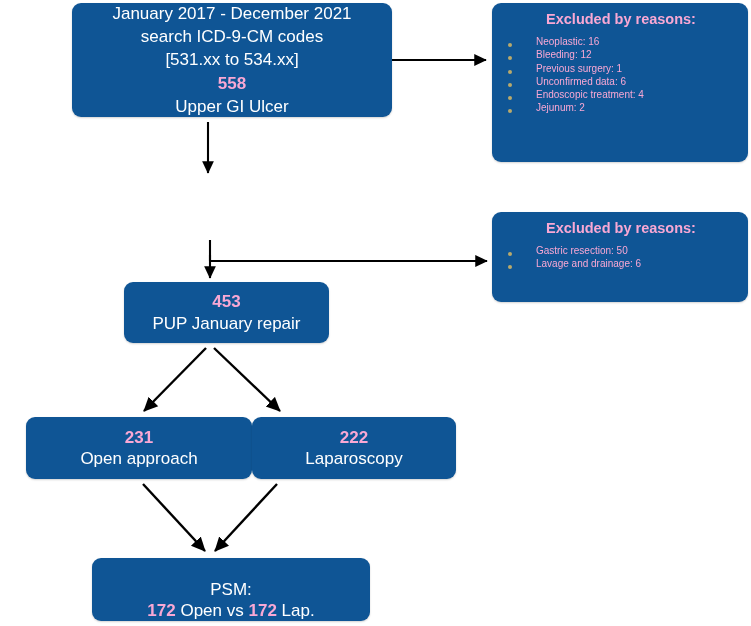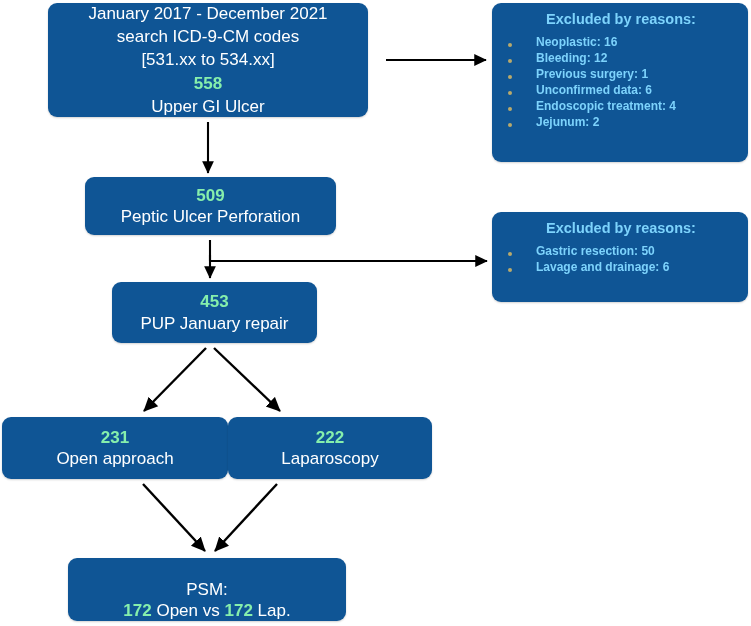--- a/index.html
+++ b/index.html
@@ -24,42 +24,43 @@
     background: #0F5595;
     border-radius: 9px;
     color: #ffffff;
     display: flex;
     flex-direction: column;
     align-items: center;
     justify-content: center;
     text-align: center;
     line-height: 1.24;
     box-shadow: 0 1px 2px rgba(0,0,0,0.18);
+    margin-left: 24px;
   }
   .node .line {
     display: block;
     white-space: nowrap;
   }
   .num {
-    color: #86efac;
+    color: #f9a8d4;
     font-weight: bold;
   }
   
   #node-cohort {
     left: 48px; top: 3px; width: 320px; height: 114px;
     font-size: 17px;
   }
   #node-cohort .line { margin: 1px 0; }
 
   #node-perforation {
     left: 85px; top: 177px; width: 251px; height: 58px;
     font-size: 17px;
   }
   #node-simple-repair {
-    left: 112px; top: 282px; width: 205px; height: 61px;
+    left: 100px; top: 282px; width: 205px; height: 61px;
     font-size: 17px;
   }
   #node-open {
     left: 2px; top: 417px; width: 226px; height: 62px;
     font-size: 17px;
   }
   #node-lap {
     left: 228px; top: 417px; width: 204px; height: 62px;
     font-size: 17px;
   }
@@ -68,42 +69,41 @@
     font-size: 17px;
     justify-content: flex-end;
   }
 
   
   .excl {
     position: absolute;
     box-sizing: border-box;
     background: #0F5595;
     border-radius: 9px;
-    color: #7dd3fc;
+    color: #f9a8d4;
     padding: 8px 10px 8px 12px;
     box-shadow: 0 1px 2px rgba(0,0,0,0.18);
   }
   .excl-title {
     text-align: center;
     font-weight: bold;
     font-size: 14.5px;
     margin-bottom: 8px;
   }
   .excl ul {
     list-style: none;
     margin: 0;
     padding: 0;
   }
   .excl li {
-    font-size: 12px;
+    font-size: 10px;
     line-height: 1.33;
     position: relative;
     padding-left: 32px;
     white-space: nowrap;
-    font-weight: bold;
   }
   .excl li::before {
     content: "";
     position: absolute;
     left: 4px;
     top: 8px;
     width: 4px;
     height: 4px;
     background: #B9A96B;
     border-radius: 50%;
@@ -152,24 +152,20 @@
   </svg>
 
   <div class="node" id="node-cohort">
     <span class="line">January 2017 -  December 2021</span>
     <span class="line">search ICD-9-CM codes</span>
     <span class="line">[531.xx to 534.xx]</span>
     <span class="line num">558</span>
     <span class="line">Upper GI Ulcer</span>
   </div>
 
-  <div class="node" id="node-perforation">
-    <span class="line num">509</span>
-    <span class="line">Peptic Ulcer Perforation</span>
-  </div>
 
   <div class="node" id="node-simple-repair">
     <span class="line num">453</span>
     <span class="line">PUP January repair</span>
   </div>
 
   <div class="node" id="node-open">
     <span class="line num">231</span>
     <span class="line">Open approach</span>
   </div>

